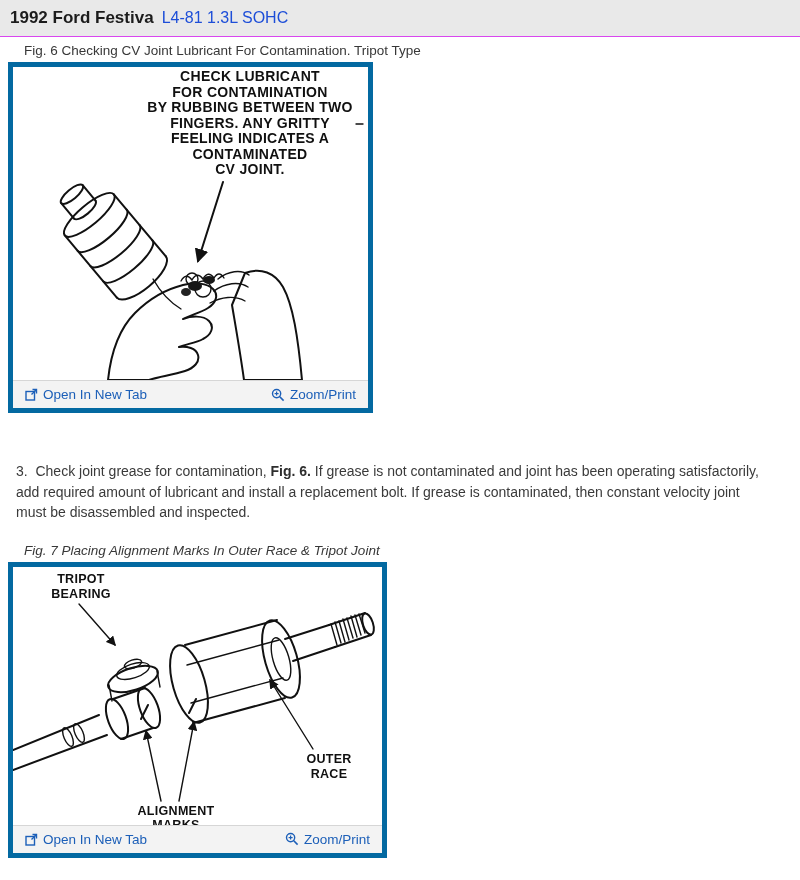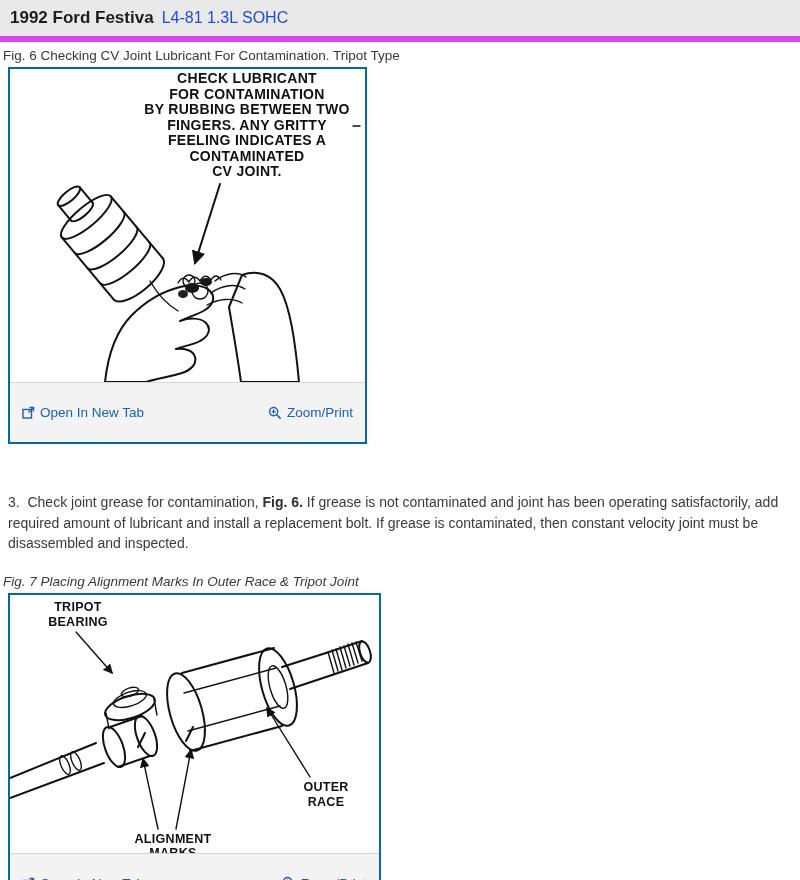--- a/index.html
+++ b/index.html
@@ -1,34 +1,34 @@
 <!DOCTYPE html>
 <html><head>
 <meta charset="utf-8">
 <style>
   html,body{margin:0;padding:0;width:800px;height:880px;background:#fff;overflow:hidden;
     font-family:"Liberation Sans",sans-serif;}
-  .header{background:#e9e9e9;border-bottom:6px solid #d946ef;padding:8px 10px;
+  .header{background:#e9e9e9;border-bottom:1px solid #d946ef;padding:8px 10px;
     display:flex;align-items:baseline;gap:8px;}
   .header .title{font-size:17px;font-weight:bold;color:#1c1c1c;}
   .header .subtitle{font-size:16px;color:#1d4ed8;}
-  .caption{font-size:13.5px;color:#383838;margin:6px 0 4px 3px;}
+  .caption{font-size:13.5px;color:#383838;margin:6px 0 4px 24px;}
   .caption2{margin-top:20px;font-style:italic;}
-  .figure-card{margin-left:8px;border:2px solid #0369a1;background:#fdba74;}
+  .figure-card{margin-left:8px;border:5px solid #0369a1;background:#fdba74;}
   .fig6-card{width:355px;}
   .fig7-card{width:369px;text-align:center;}
   .figure-body{display:block;background:#fff;}
   .figure-body svg{display:block;}
   .figure-footer{display:flex;justify-content:space-between;align-items:center;
-    background:#f3f3f3;border-top:1px solid #d6d6d6;padding:22px 12px;}
+    background:#f3f3f3;border-top:1px solid #d6d6d6;padding:6px 12px;}
   .link{display:flex;align-items:center;gap:5px;color:#1c5fb8;font-size:13.5px;
     cursor:pointer;text-decoration:none;}
   .link svg{flex:0 0 auto;}
   .steps{margin:48px 8px 0;width:772px;}
-  .step{font-size:14px;line-height:20.5px;color:#3a3a3a;margin:0;white-space:pre-wrap;}
+  .step{font-size:14px;line-height:20.5px;color:#3a3a3a;margin:8px;white-space:pre-wrap;}
   .step b{font-weight:bold;color:#2e2e2e;}
   .annot{font-weight:bold;font-size:14px;letter-spacing:.3px;fill:#101010;}
   .lbl{font-weight:bold;font-size:12.5px;letter-spacing:.3px;fill:#101010;}
   .ln{stroke:#111;stroke-width:2;fill:none;stroke-linecap:round;stroke-linejoin:round;}
   .ln-thin{stroke:#111;stroke-width:1.4;fill:none;stroke-linecap:round;}
   .ln-fill{stroke:#111;stroke-width:2;fill:#fff;stroke-linejoin:round;}
 </style>
 </head>
 <body>
 

